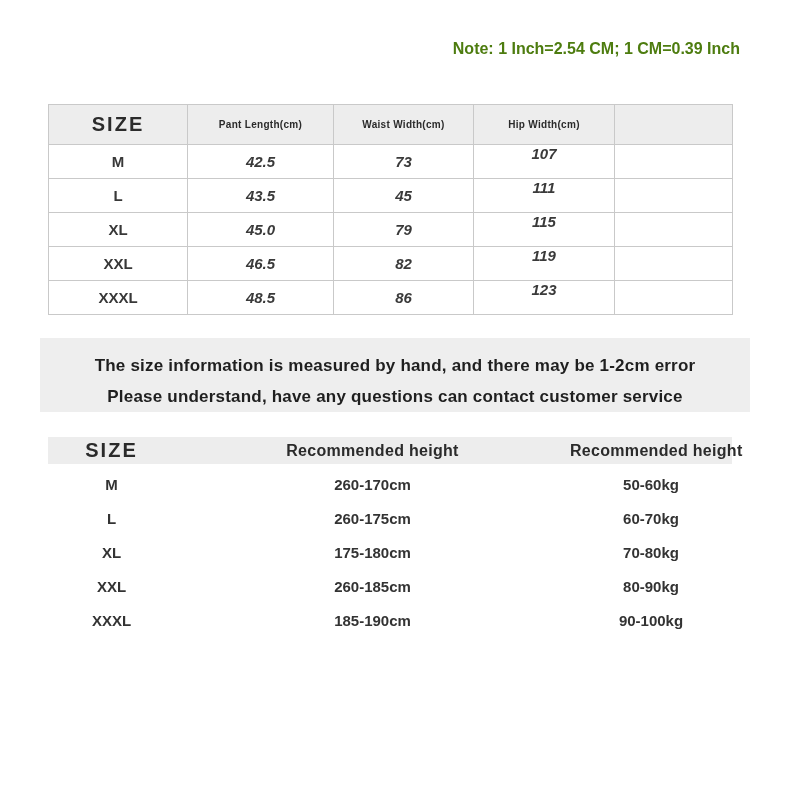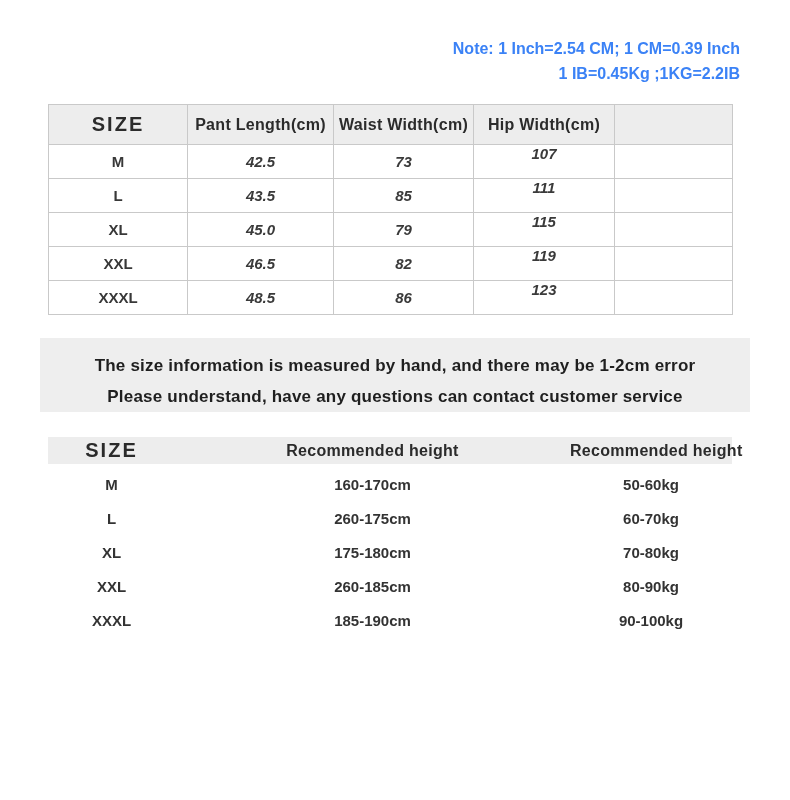--- a/index.html
+++ b/index.html
@@ -13,37 +13,37 @@
     position:relative;
     width:790px;height:800px;
     background:#ffffff;
     font-family:"Liberation Sans","DejaVu Sans",sans-serif;
     color:var(--text);
     overflow:hidden;
   }
   
   .note{
     position:absolute; top:36px; right:50px;
-    text-align:right; font-weight:bold; font-size:16px;
-    line-height:25px; color:#3b82f6; white-space:nowrap;
+    text-align:center; font-weight:bold; font-size:16px;
+    line-height:25px; color:#4d7c0f; white-space:nowrap;
   }
   
   table{border-collapse:collapse; table-layout:fixed;}
   .t1{
     position:absolute; left:48px; top:104px; width:684px;
     border:1px solid var(--border);
   }
   .t1 th,.t1 td{
     border:1px solid var(--border);
     text-align:center; vertical-align:middle;
     padding:0; overflow:hidden; white-space:nowrap;
   }
   .t1 thead th{
     height:39px; background:var(--header-bg);
-    font-size:16px; font-weight:bold; letter-spacing:0.3px; color:#2b2b2b;
+    font-size:10px; font-weight:bold; letter-spacing:0.3px; color:#2b2b2b;
   }
   .t1 thead th.size-head{
     font-size:20px; letter-spacing:2px;
   }
   .t1 tbody td{height:33px; font-size:15px; font-weight:bold; color:#383838;}
   .t1 tbody td.num{font-size:15px; color:#3a3a3a;font-style:italic;}
   .t1 tbody td.hip{vertical-align:top; padding-top:0;}
   
   .banner{
     position:absolute; left:40px; top:338px; width:710px; height:74px;
@@ -69,21 +69,20 @@
     font-size:15px; font-weight:bold; color:#333333;
   }
 </style>
 </head>
 <body>
 
 <div class="page">
 
   <div class="note">
     <div>Note: 1 Inch=2.54 CM; 1 CM=0.39 Inch</div>
-    <div>1 IB=0.45Kg ;1KG=2.2IB</div>
   </div>
 
   <table class="t1">
     <colgroup>
       <col style="width:139px">
         <col style="width:146px">
         <col style="width:140px">
         <col style="width:141px">
         <col style="width:118px">
     </colgroup>
@@ -100,21 +99,21 @@
       <tr>
         <td>M</td>
         <td class="num">42.5</td>
         <td class="num">73</td>
         <td class="num hip">107</td>
         <td></td>
       </tr>
       <tr>
         <td>L</td>
         <td class="num">43.5</td>
-        <td class="num">85</td>
+        <td class="num">45</td>
         <td class="num hip">111</td>
         <td></td>
       </tr>
       <tr>
         <td>XL</td>
         <td class="num">45.0</td>
         <td class="num">79</td>
         <td class="num hip">115</td>
         <td></td>
       </tr>
@@ -149,21 +148,21 @@
     <thead>
       <tr>
         <th class="size-head">SIZE</th>
         <th>Recommended height</th>
         <th>Recommended height</th>
       </tr>
     </thead>
     <tbody>
       <tr>
         <td>M</td>
-        <td>160-170cm</td>
+        <td>260-170cm</td>
         <td>50-60kg</td>
       </tr>
       <tr>
         <td>L</td>
         <td>260-175cm</td>
         <td>60-70kg</td>
       </tr>
       <tr>
         <td>XL</td>
         <td>175-180cm</td>

